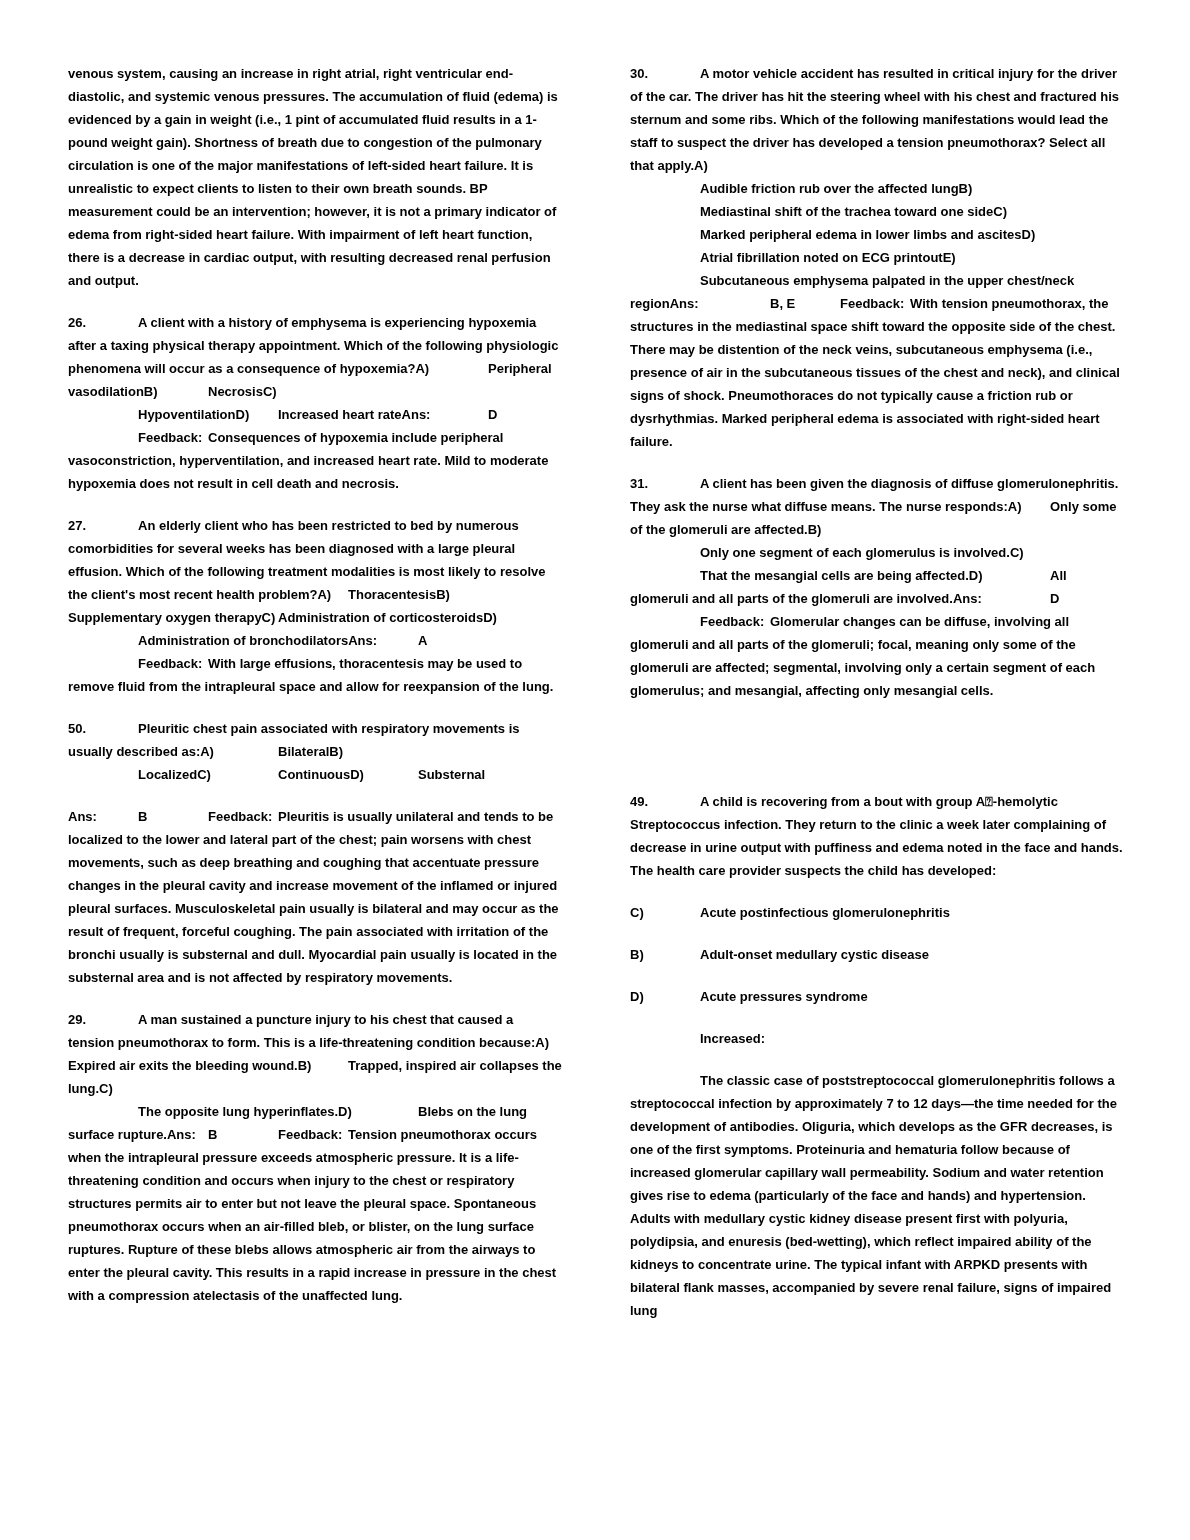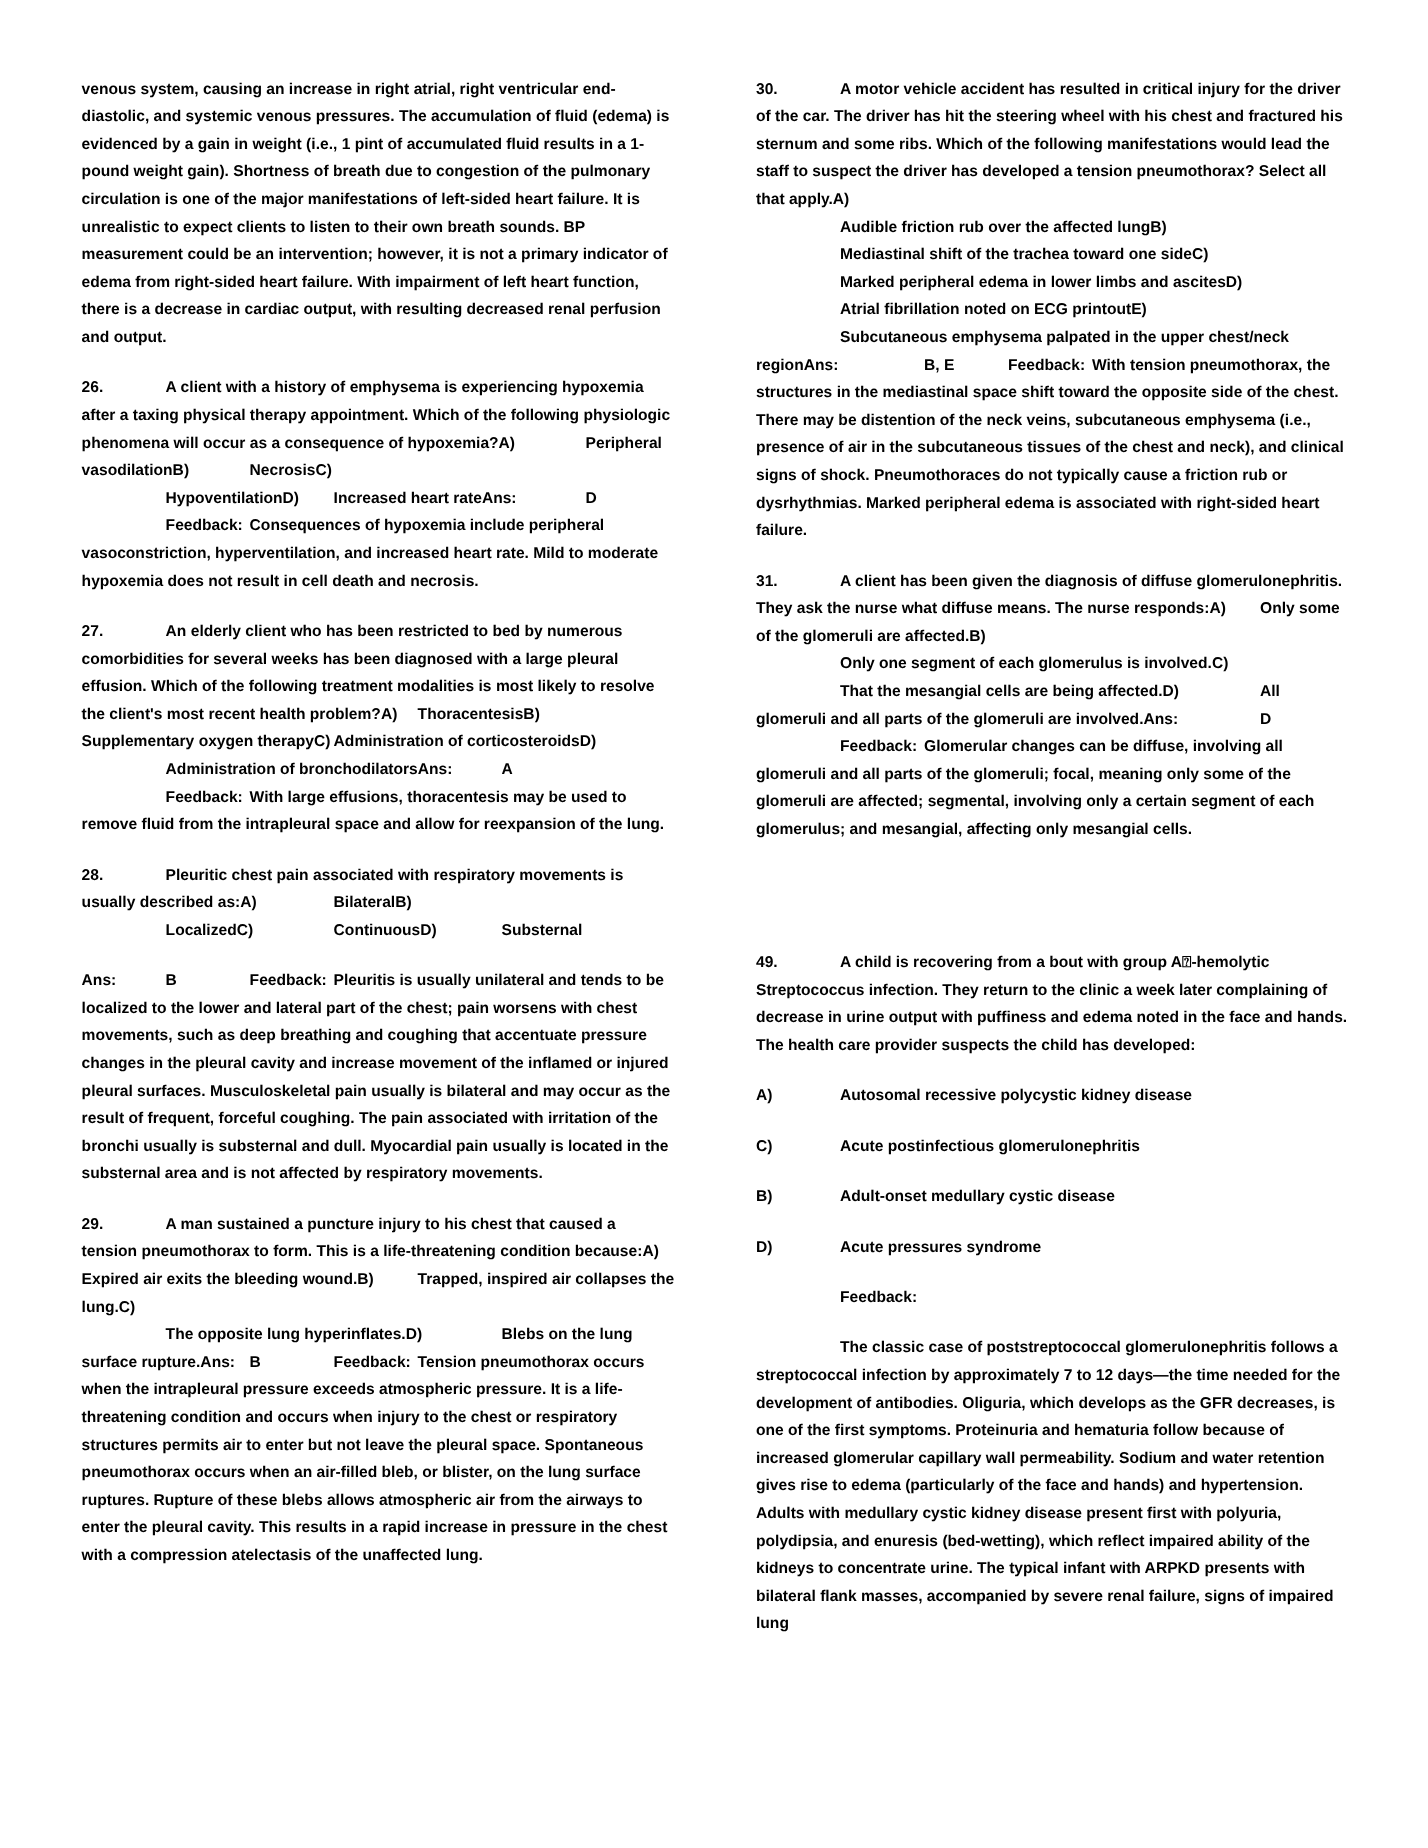--- a/index.html
+++ b/index.html
@@ -45,39 +45,38 @@
 
 <div class="page">
   <div class="col">
       <div class="para">venous system, causing an increase in right atrial, right ventricular end-diastolic, and systemic venous pressures. The accumulation of fluid (edema) is evidenced by a gain in weight (i.e., 1 pint of accumulated fluid results in a 1-pound weight gain). Shortness of breath due to congestion of the pulmonary circulation is one of the major manifestations of left-sided heart failure. It is unrealistic to expect clients to listen to their own breath sounds. BP measurement could be an intervention; however, it is not a primary indicator of edema from right-sided heart failure. With impairment of left heart function, there is a decrease in cardiac output, with resulting decreased renal perfusion and output.</div>
       <div class="para">26.	A client with a history of emphysema is experiencing hypoxemia after a taxing physical therapy appointment. Which of the following physiologic phenomena will occur as a consequence of hypoxemia?A)	Peripheral vasodilationB)	NecrosisC)
 	HypoventilationD)	Increased heart rateAns:	D
 	Feedback:	Consequences of hypoxemia include peripheral vasoconstriction, hyperventilation, and increased heart rate. Mild to moderate hypoxemia does not result in cell death and necrosis.</div>
       <div class="para">27.	An elderly client who has been restricted to bed by numerous comorbidities for several weeks has been diagnosed with a large pleural effusion. Which of the following treatment modalities is most likely to resolve the client's most recent health problem?A)	ThoracentesisB)	Supplementary oxygen therapyC)	Administration of corticosteroidsD)
 	Administration of bronchodilatorsAns:	A
 	Feedback:	With large effusions, thoracentesis may be used to remove fluid from the intrapleural space and allow for reexpansion of the lung.</div>
-      <div class="para">28.	Pleuritic chest pain associated with respiratory movements is usually described as:A)	BilateralB)
+      <div class="para">50.	Pleuritic chest pain associated with respiratory movements is usually described as:A)	BilateralB)
 	LocalizedC)	ContinuousD)	Substernal</div>
       <div class="para">Ans:	B	Feedback:	Pleuritis is usually unilateral and tends to be localized to the lower and lateral part of the chest; pain worsens with chest movements, such as deep breathing and coughing that accentuate pressure changes in the pleural cavity and increase movement of the inflamed or injured pleural surfaces. Musculoskeletal pain usually is bilateral and may occur as the result of frequent, forceful coughing. The pain associated with irritation of the bronchi usually is substernal and dull. Myocardial pain usually is located in the substernal area and is not affected by respiratory movements.</div>
       <div class="para">29.	A man sustained a puncture injury to his chest that caused a tension pneumothorax to form. This is a life-threatening condition because:A)	Expired air exits the bleeding wound.B)	Trapped, inspired air collapses the lung.C)
 	The opposite lung hyperinflates.D)	Blebs on the lung surface rupture.Ans:	B	Feedback:	Tension pneumothorax occurs when the intrapleural pressure exceeds atmospheric pressure. It is a life-threatening condition and occurs when injury to the chest or respiratory structures permits air to enter but not leave the pleural space. Spontaneous pneumothorax occurs when an air-filled bleb, or blister, on the lung surface ruptures. Rupture of these blebs allows atmospheric air from the airways to enter the pleural cavity. This results in a rapid increase in pressure in the chest with a compression atelectasis of the unaffected lung.</div>
     </div>
   <div class="col">
       <div class="para">30.	A motor vehicle accident has resulted in critical injury for the driver of the car. The driver has hit the steering wheel with his chest and fractured his sternum and some ribs. Which of the following manifestations would lead the staff to suspect the driver has developed a tension pneumothorax? Select all that apply.A)
 	Audible friction rub over the affected lungB)
 	Mediastinal shift of the trachea toward one sideC)
 	Marked peripheral edema in lower limbs and ascitesD)
 	Atrial fibrillation noted on ECG printoutE)
 	Subcutaneous emphysema palpated in the upper chest/neck regionAns:	B, E	Feedback:	With tension pneumothorax, the structures in the mediastinal space shift toward the opposite side of the chest. There may be distention of the neck veins, subcutaneous emphysema (i.e., presence of air in the subcutaneous tissues of the chest and neck), and clinical signs of shock. Pneumothoraces do not typically cause a friction rub or dysrhythmias. Marked peripheral edema is associated with right-sided heart failure.</div>
       <div class="para">31.	A client has been given the diagnosis of diffuse glomerulonephritis. They ask the nurse what diffuse means. The nurse responds:A)	Only some of the glomeruli are affected.B)
 	Only one segment of each glomerulus is involved.C)
 	That the mesangial cells are being affected.D)	All glomeruli and all parts of the glomeruli are involved.Ans:	D
 	Feedback:	Glomerular changes can be diffuse, involving all glomeruli and all parts of the glomeruli; focal, meaning only some of the glomeruli are affected; segmental, involving only a certain segment of each glomerulus; and mesangial, affecting only mesangial cells.</div>
       <div class="spacer"></div>
       <div class="para">49.	A child is recovering from a bout with group A⍰-hemolytic Streptococcus infection. They return to the clinic a week later complaining of decrease in urine output with puffiness and edema noted in the face and hands. The health care provider suspects the child has developed:</div>
-      <div class="para">A)	Autosomal recessive polycystic kidney disease</div>
       <div class="para">C)	Acute postinfectious glomerulonephritis</div>
       <div class="para">B)	Adult-onset medullary cystic disease</div>
       <div class="para">D)	Acute pressures syndrome</div>
-      <div class="para">	Feedback:</div>
+      <div class="para">	Increased:</div>
       <div class="para">	The classic case of poststreptococcal glomerulonephritis follows a streptococcal infection by approximately 7 to 12 days—the time needed for the development of antibodies. Oliguria, which develops as the GFR decreases, is one of the first symptoms. Proteinuria and hematuria follow because of increased glomerular capillary wall permeability. Sodium and water retention gives rise to edema (particularly of the face and hands) and hypertension. Adults with medullary cystic kidney disease present first with polyuria, polydipsia, and enuresis (bed-wetting), which reflect impaired ability of the kidneys to concentrate urine. The typical infant with ARPKD presents with bilateral flank masses, accompanied by severe renal failure, signs of impaired lung</div>
     </div>
 </div>
 
 </body></html>

